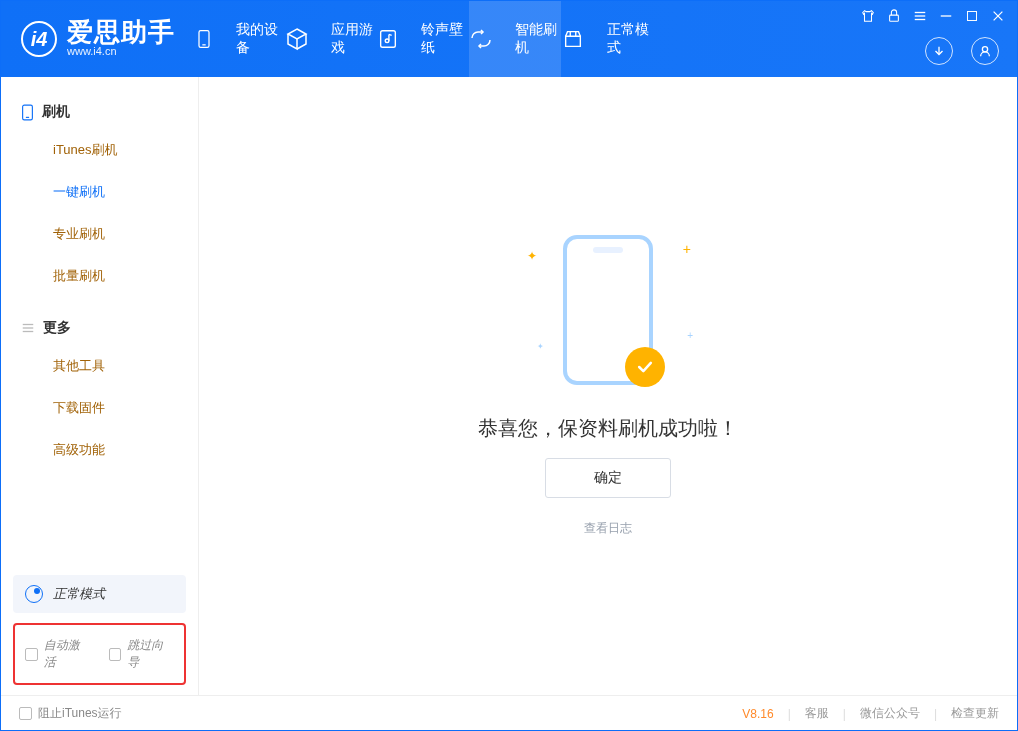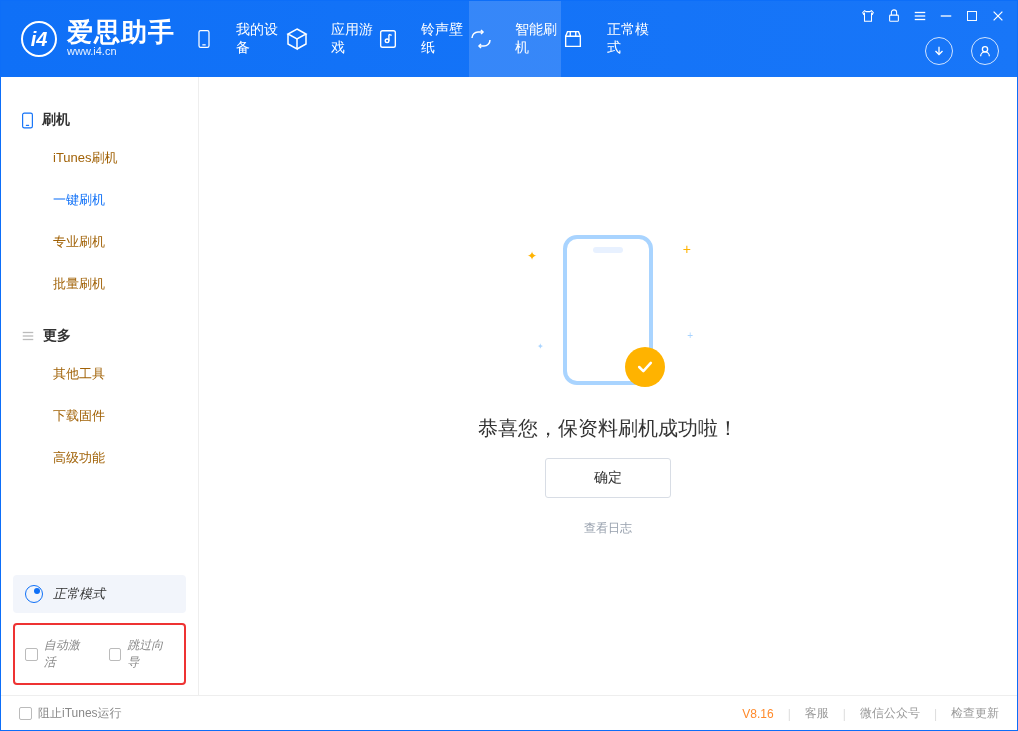--- a/index.html
+++ b/index.html
@@ -16,21 +16,21 @@
 .nav-tab.active { background: rgba(255,255,255,.15); }
 .nav-tab .tab-icon { width: 24px; height: 24px; display: flex; align-items: center; justify-content: center; }
 
 .header-right { position: absolute; right: 12px; top: 8px; display: flex; gap: 12px; align-items: center; color: #fff; }
 .header-right .hicon { width: 14px; height: 14px; cursor: pointer; display: flex; align-items: center; justify-content: center; }
 .header-right-bot { position: absolute; right: 18px; bottom: 12px; display: flex; gap: 18px; align-items: center; }
 .circ-btn { width: 28px; height: 28px; border: 1.5px solid rgba(255,255,255,.8); border-radius: 50%; display: flex; align-items: center; justify-content: center; cursor: pointer; }
 
 .body-wrap { display: flex; height: 618px; }
 .sidebar { width: 198px; border-right: 1px solid #eee; display: flex; flex-direction: column; }
-.side-scroll { flex: 1; padding-top: 18px; margin-top: 8px; }
+.side-scroll { flex: 1; padding-top: 18px; }
 .side-group-hd { display: flex; align-items: center; gap: 8px; padding: 8px 20px; font-size: 14px; color: #333; font-weight: 600; }
 .side-item { padding: 12px 20px 12px 52px; font-size: 13px; color: #a16207; cursor: pointer; }
 .side-item.active { color: #0f70f7; }
 
 .device-panel { padding: 0 12px 10px; font-style: italic; }
 .mode-box { background: #f2f5fb; border-radius: 4px; padding: 10px 12px; display: flex; align-items: center; gap: 10px; font-size: 13px; color: #333; margin-bottom: 10px; }
 .mode-icon { width: 18px; height: 18px; border: 1.5px solid #0f70f7; border-radius: 50%; position: relative; }
 .mode-icon .dot { width: 6px; height: 6px; background: #0f70f7; border-radius: 50%; position: absolute; top: 2px; left: 8px; }
 
 .device-box { background: #eaf2fe; border-radius: 4px; padding: 10px 12px; }

